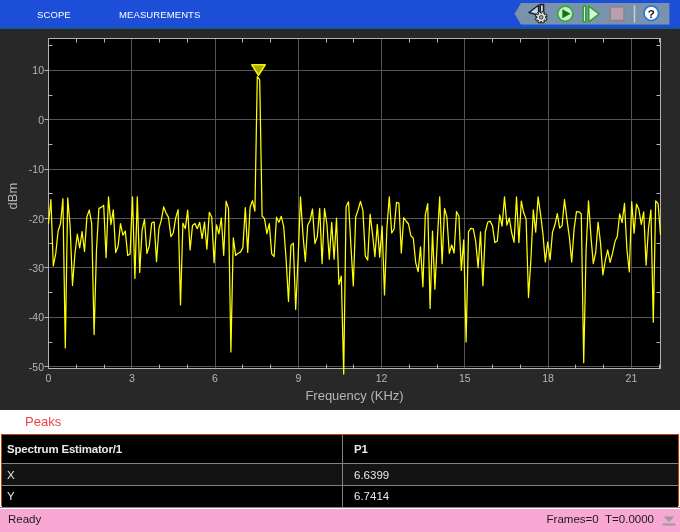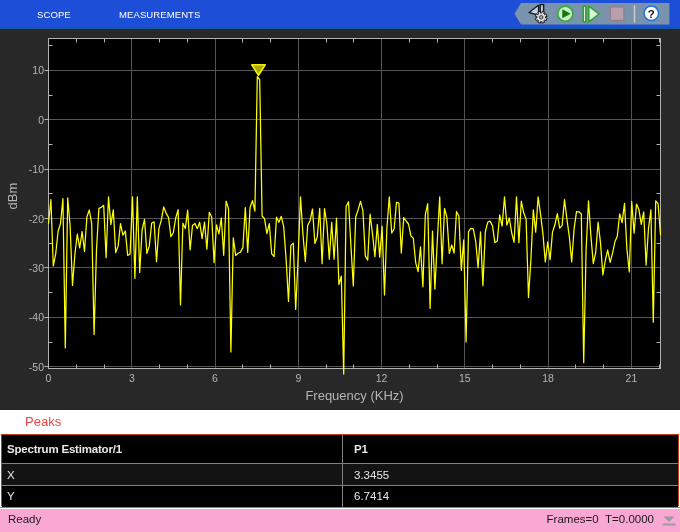--- a/index.html
+++ b/index.html
@@ -138,21 +138,21 @@
 <div class="peaks">
   <div class="peaks-title">Peaks</div>
   <div class="tbl">
     <div class="trow" style="top:0;height:28px;background:#000;font-weight:bold;letter-spacing:-0.2px;">
       <div class="tcell1">Spectrum Estimator/1</div>
         <div class="tcell2">P1</div>
         <div class="vsep"></div>
     </div>
     <div class="trow" style="top:28px;height:22px;background:#131313;border-top:1px solid #828282;">
       <div class="tcell1">X</div>
-        <div class="tcell2">3.3455</div>
+        <div class="tcell2">6.6399</div>
         <div class="vsep"></div>
     </div>
     <div class="trow" style="top:50px;height:21.5px;background:#000;border-top:1px solid #828282;">
       <div class="tcell1">Y</div>
         <div class="tcell2">6.7414</div>
         <div class="vsep"></div>
     </div>
   </div>
   <div style="position:absolute;left:0;top:97px;width:680px;height:1px;background:#828282"></div>
 </div>

